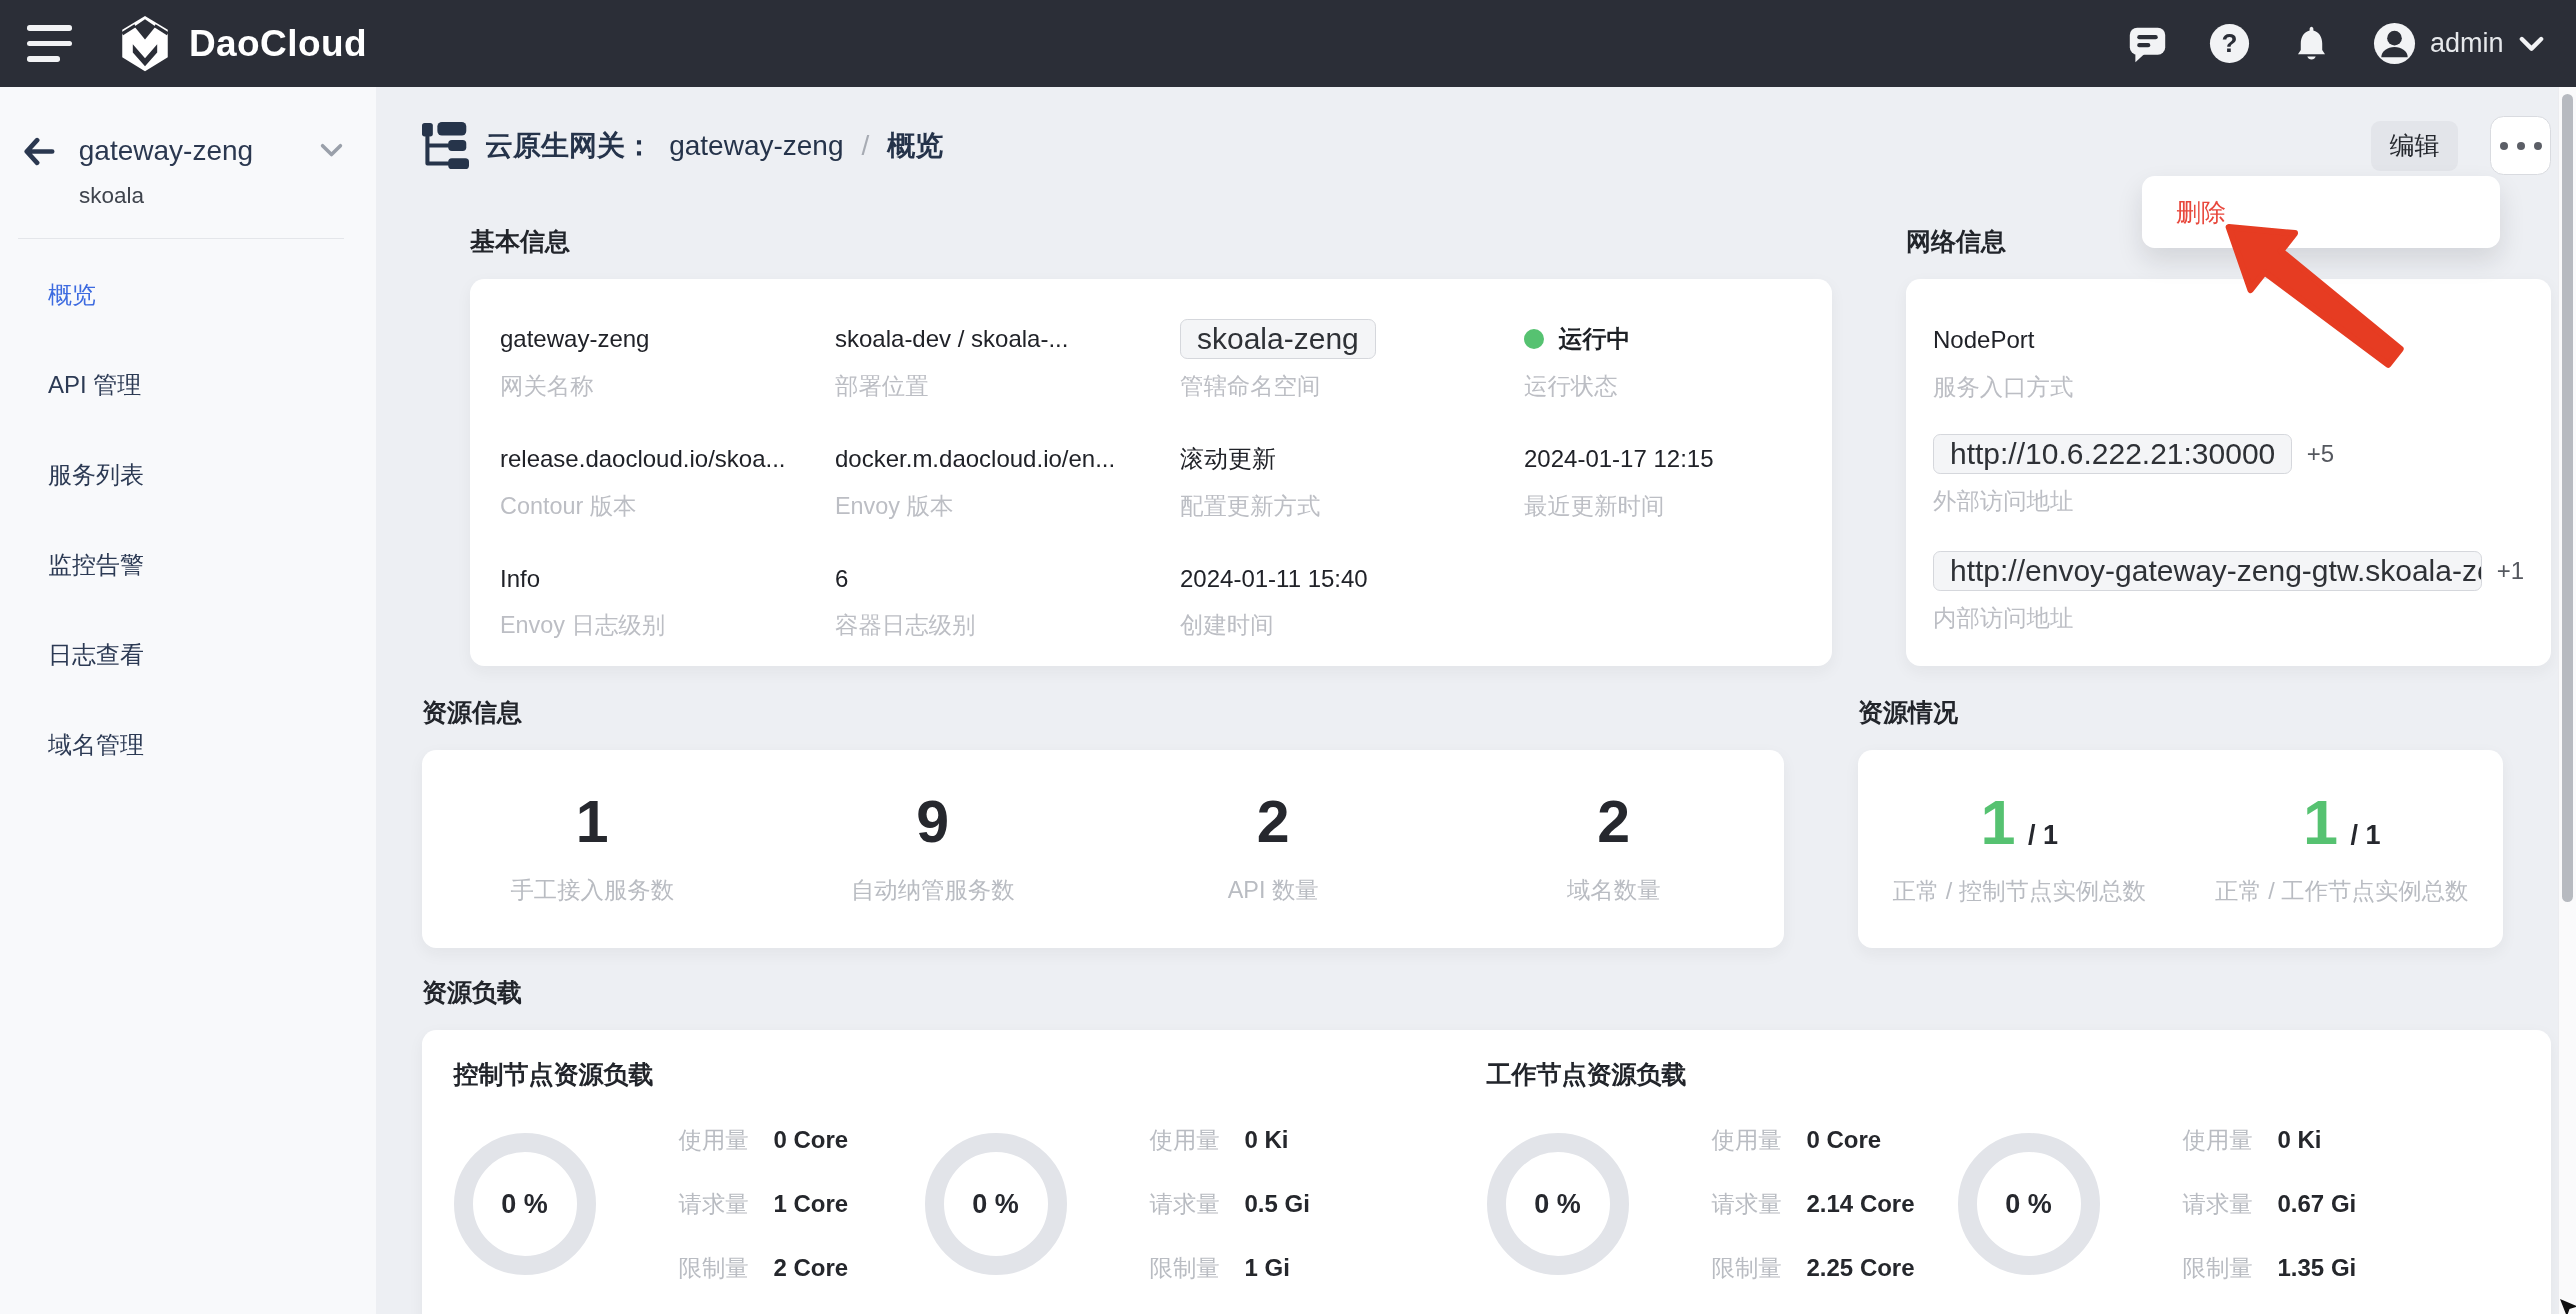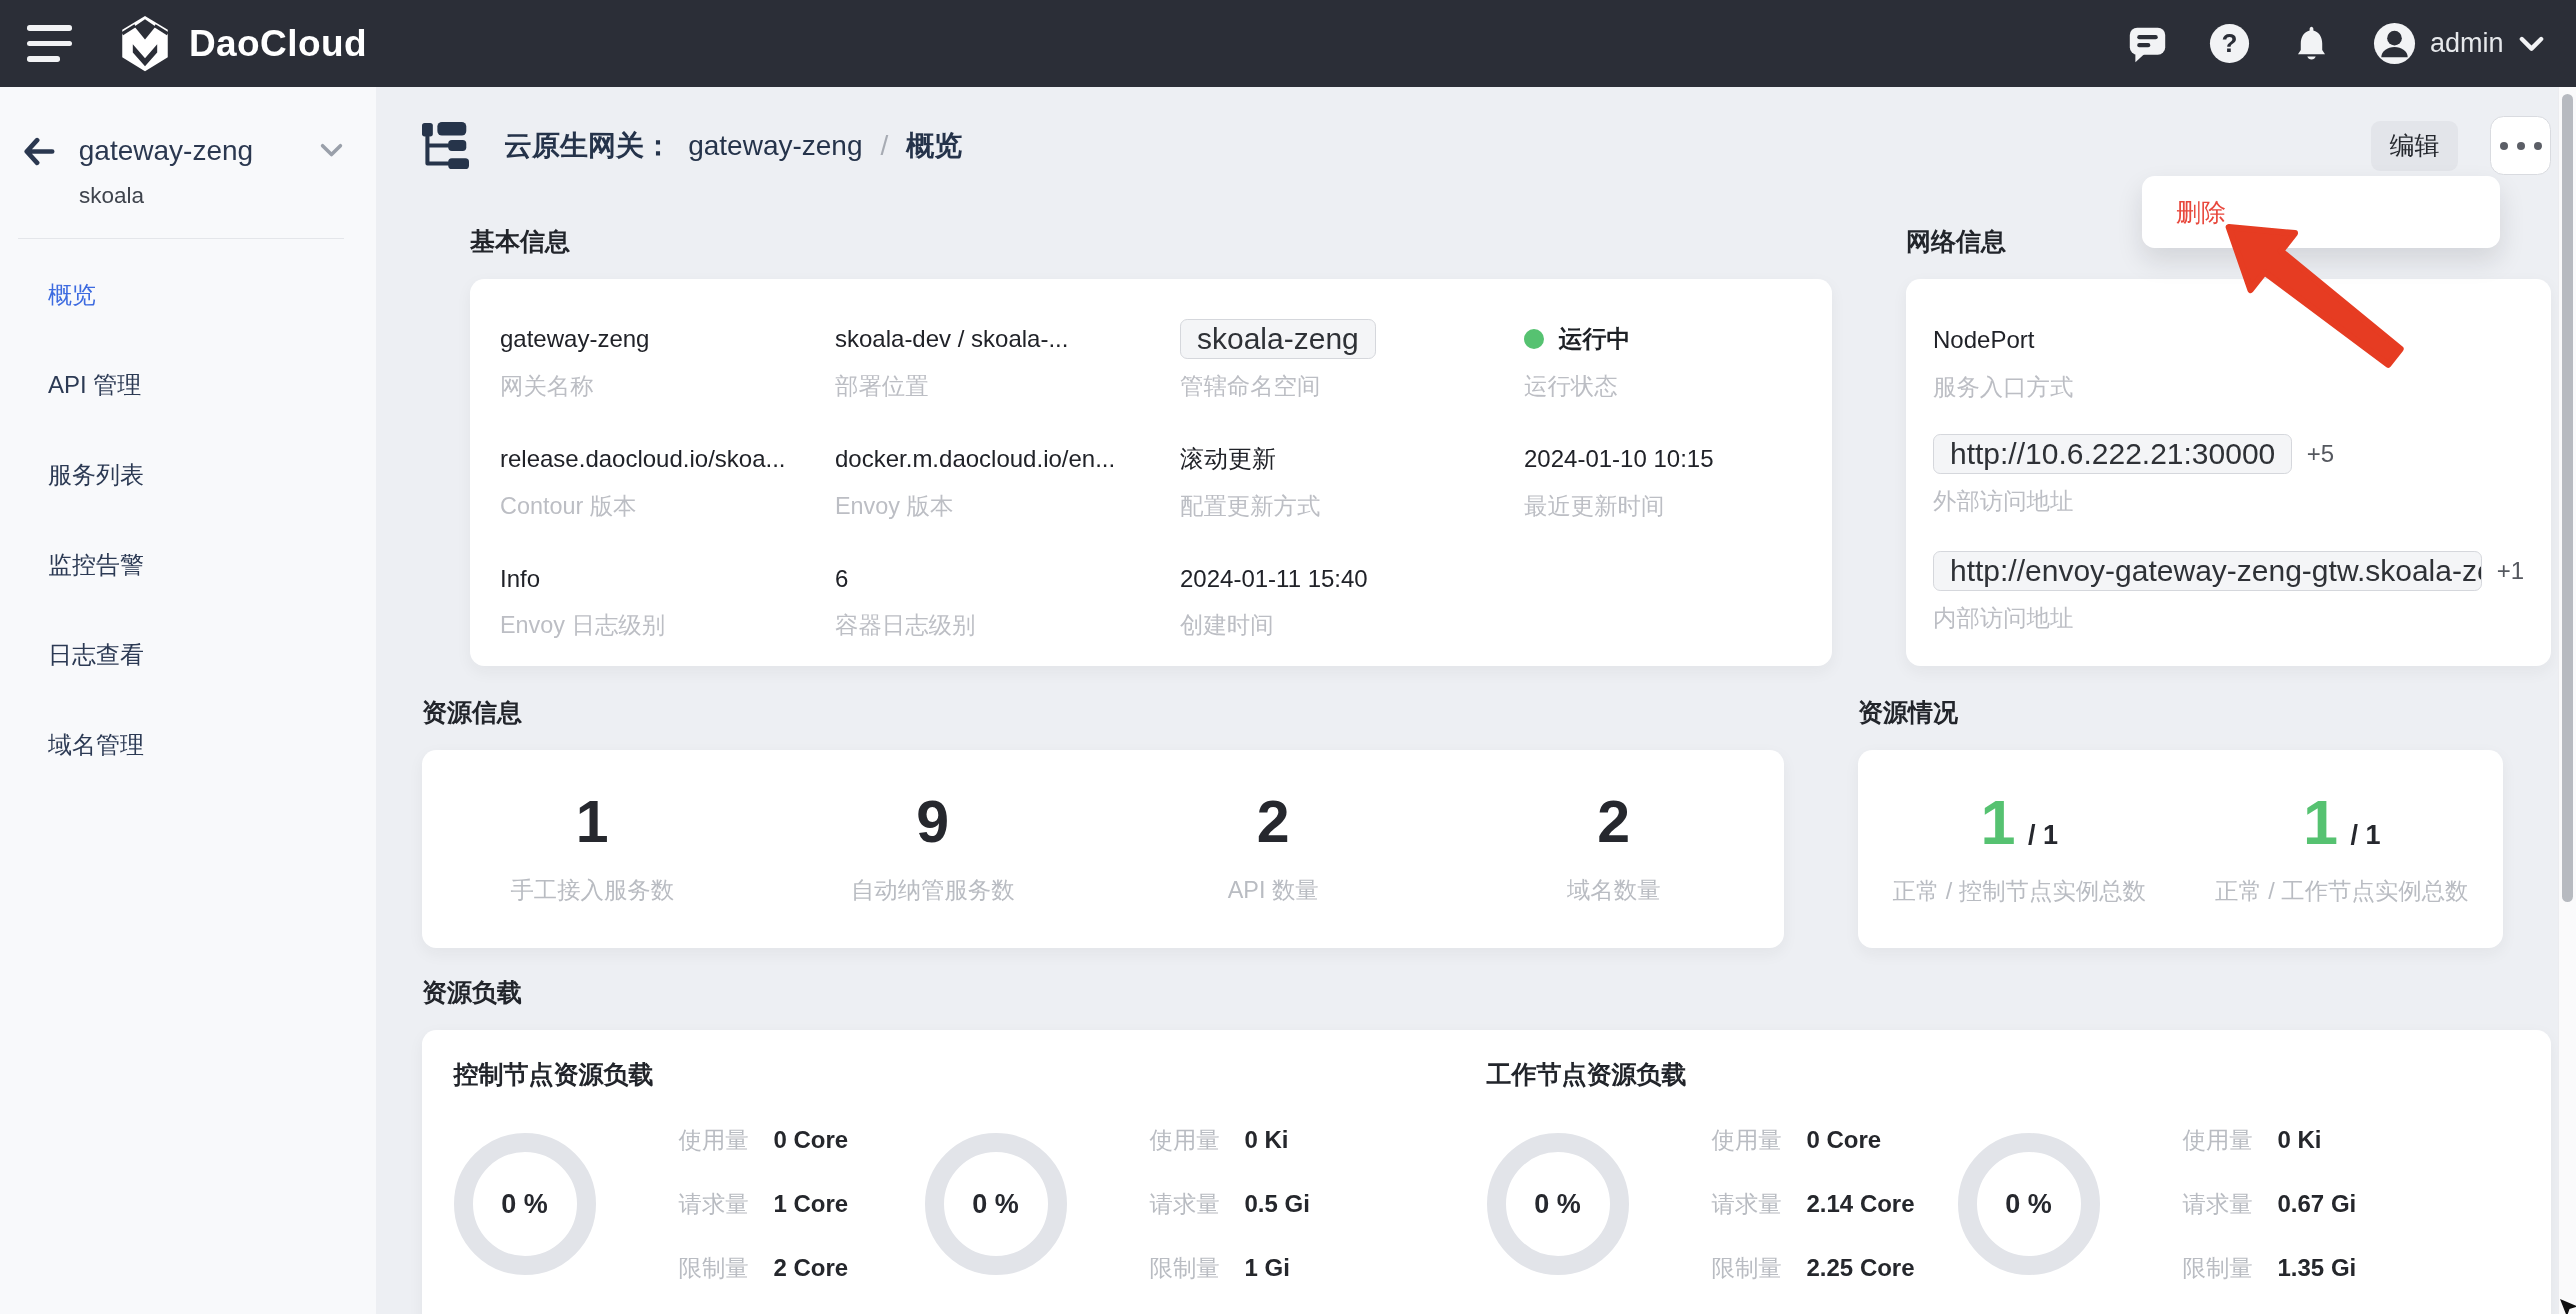--- a/index.html
+++ b/index.html
@@ -30,21 +30,21 @@
   .sb-sub { margin:16px 0 0 79px; font-size:22.5px; color:#3f444d; }
   .sb-divider { margin:29px 32px 0 18px; border-top:1.8px solid #e4e6ea; }
   .nav { margin-top:10.8px; }
   .nav-item { padding:29px 0 29px 48px; font-size:24px; color:#2c3a54; cursor:pointer; }
   .nav-item.active { color:#3d6be0; }
 
   .main { position:relative; flex:1; background:#edeff3; padding:27px 72px 0 46px; }
 
   
   .page-header { position:relative; display:flex; align-items:center; height:63px; }
-  .page-title { margin-left:35px; font-size:28px; color:#25334a; display:flex; align-items:center; gap:12.6px; }
+  .page-title { margin-left:16px; font-size:28px; color:#25334a; display:flex; align-items:center; gap:12.6px; }
   .pt-bold { font-weight:600; }
   .pt-name { font-weight:500; margin-left:3.6px; }
   .pt-sep { color:#a7abb3; font-weight:400; margin:0 5.4px; }
   .header-actions { position:absolute; right:0; top:0; height:63px; display:flex; align-items:center; gap:32px; }
   .btn-edit { width:87px; height:50px; background:#e3e5ea; border:none; border-radius:9px; font-size:25px; color:#25282e; font-family:inherit; cursor:pointer; }
   .btn-more { width:61px; height:59px; background:#ffffff; border:1.8px solid #d9dbe0; border-radius:13.5px; display:flex; align-items:center; justify-content:center; cursor:pointer; }
   .btn-more i { width:8px; height:8px; border-radius:50%; background:#5b5e66; margin:0 4.5px; }
 
   
   .dropdown { position:absolute; z-index:20; left:1766px; top:89px; width:358px; height:72px; background:#ffffff; border-radius:12.6px; box-shadow:0 12.6px 27px rgba(25,28,36,.12); display:flex; align-items:center; }
@@ -254,21 +254,21 @@
               </div>
               <div>
                 <div class="val">docker.m.daocloud.io/en...</div>
                 <div class="lab">Envoy 版本</div>
               </div>
               <div>
                 <div class="val">滚动更新</div>
                 <div class="lab">配置更新方式</div>
               </div>
               <div>
-                <div class="val">2024-01-10 10:15</div>
+                <div class="val">2024-01-17 12:15</div>
                 <div class="lab">最近更新时间</div>
               </div>
 
               <div>
                 <div class="val">Info</div>
                 <div class="lab">Envoy 日志级别</div>
               </div>
               <div>
                 <div class="val">6</div>
                 <div class="lab">容器日志级别</div>

